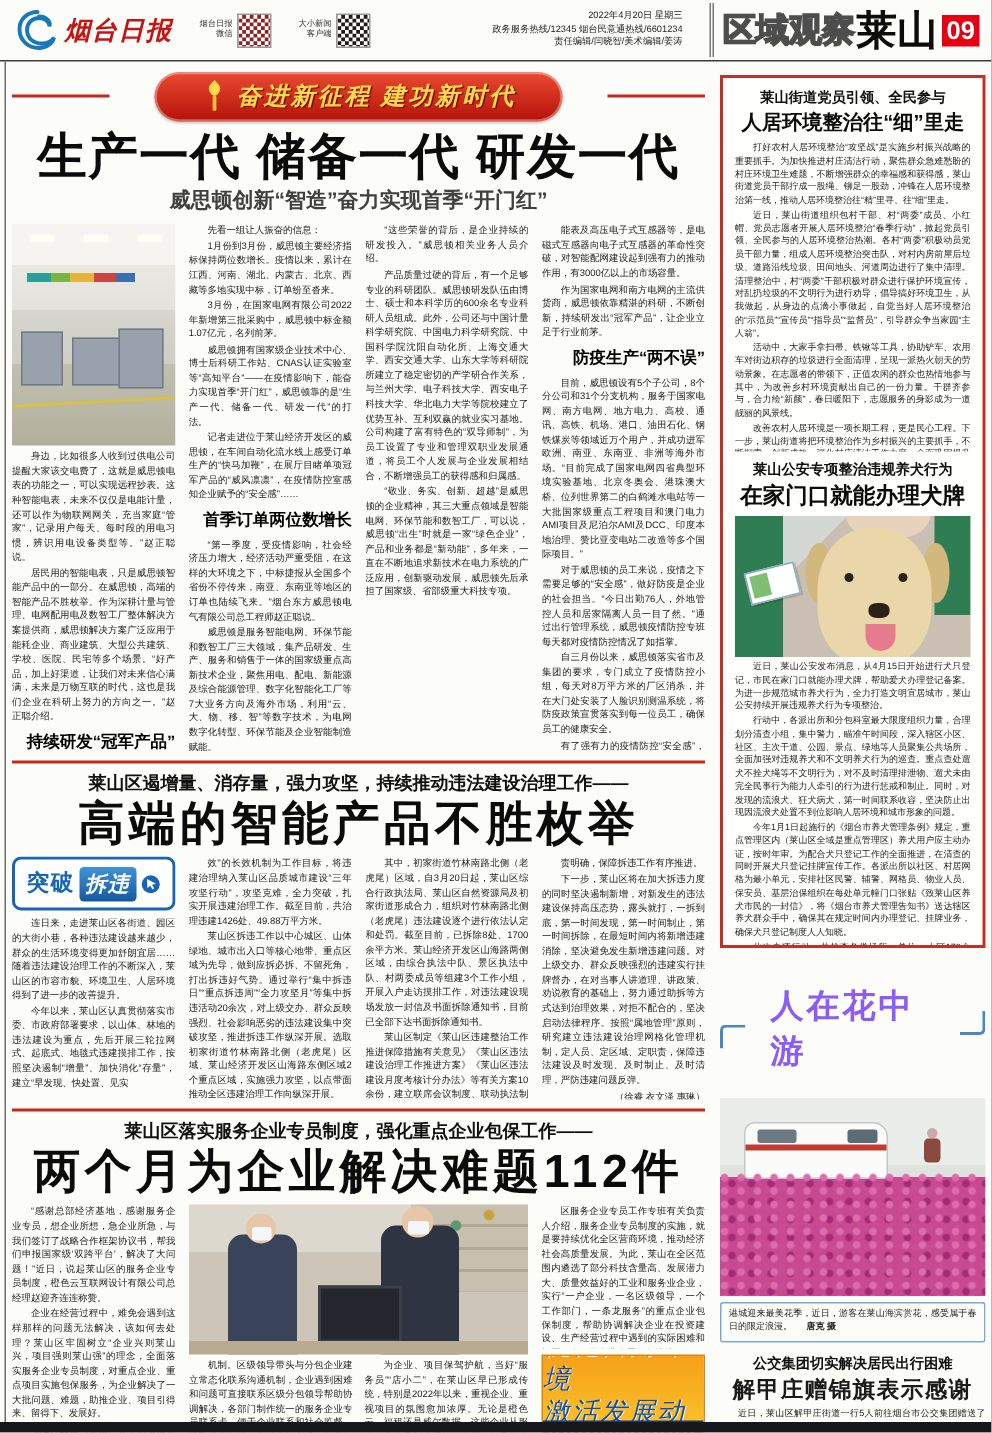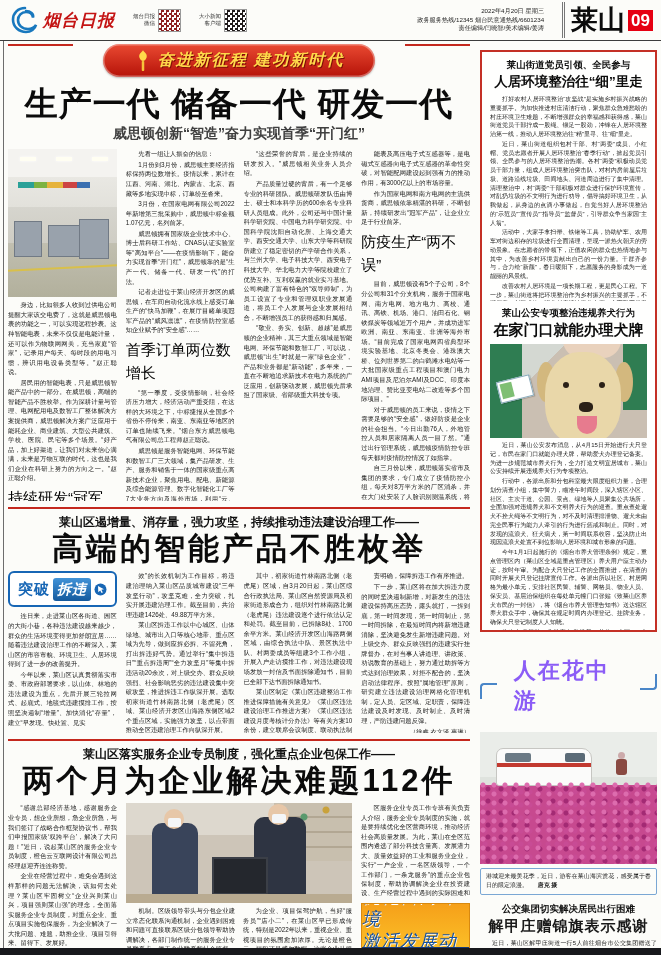--- a/index.html
+++ b/index.html
@@ -22,35 +22,35 @@
   .sec-outline{font-size:22px;font-weight:700;color:#f2f2f2;-webkit-text-stroke:1.1px #4d4d4d;
                text-shadow:0 0 1px #9a9a9a;letter-spacing:0;}
   .sec-name{font-size:27px;font-weight:900;color:#0c0c0c;letter-spacing:0;}
   .pageno{margin-left:2px;background:#e60012;color:#fff;font-weight:700;font-size:17px;
           padding:2px 3px;line-height:1;}
   .head-rule{position:absolute;left:0;top:40px;width:661px;height:1px;background:#3c3c3c;}
   .left-edge{position:absolute;left:3px;top:41px;width:1px;height:907px;background:#6d6d6d;}
   .bottom-bar{position:absolute;left:0;bottom:0;width:661px;height:7px;background:#17181c;}
   
   .left-zone{position:absolute;left:8px;top:44px;width:462px;}
-  .banner-row{height:40px;display:flex;gap:26px;}
+  .banner-row{height:40px;display:flex;align-items:center;gap:26px;}
   .redline{flex:1;height:2px;background:#c4281e;}
   .banner{width:272px;height:33px;margin:0 4px;border-radius:17px;position:relative;
           background:linear-gradient(180deg,#ea4a32,#b51208);display:flex;align-items:center;
           justify-content:center;gap:6px;box-shadow:inset 0 0 0 1.5px rgba(255,255,255,.35),0 1px 2px rgba(0,0,0,.25);}
   .banner-text{color:#ffd94a;font-weight:900;font-style:italic;font-size:16px;letter-spacing:2px;
                text-shadow:1px 1px 0 #7e0e06;}
   .lead-headline{margin:2px 0 0;font-size:33px;font-weight:900;text-align:center;letter-spacing:1px;
                  color:#0b0b0b;line-height:1.1;}
   .lead-deck{text-align:center;font-weight:700;font-size:14px;color:#404040;margin:3px 0 6px;}
   .cols{display:flex;gap:9px;}
   .col{width:109px;font-size:6.3px;line-height:1.52;text-align:justify;color:#191919;overflow:hidden;}
   .col p{margin:0 0 1px;text-indent:2em;}
   .cols-top .col{height:352px;}
-  .subhead{font-weight:400;font-size:15px;text-align:left;text-indent:0 !important;margin:4px 0 3px;color:#000;}
+  .subhead{font-weight:700;font-size:11px;text-align:right;text-indent:0 !important;margin:4px 0 3px;color:#000;}
   .byline{text-align:right;font-size:6.3px;margin-top:2px;color:#191919;}
   .sec-divider{border:none;border-top:2px solid #c4281e;margin:6px 0 5px;}
   .kicker{font-size:12px;font-weight:700;text-align:center;margin:2px 0 1px;color:#111;}
   .big-headline{margin:1px 0 5px;font-size:31px;font-weight:900;text-align:center;letter-spacing:3px;color:#0b0b0b;line-height:1.1;}
   .cols-mid .col{height:162px;}
   
   .chaiwei-logo{height:32px;border:2px solid #1766b5;border-radius:6px;display:flex;align-items:center;
                 justify-content:center;gap:3px;margin-bottom:4px;background:#fff;}
   .cw1{color:#1766b5;font-weight:900;font-size:15px;letter-spacing:1px;}
   .cw2{background:linear-gradient(180deg,#4193d8,#14599d);color:#fff;font-weight:900;font-style:italic;
@@ -166,20 +166,21 @@
 客户端</span>
       <span class="qr"></span>
     </div>
     <div class="mast-spacer"></div>
     <div class="pub-info">
       <div>2022年4月20日 星期三</div>
       <div>政务服务热线/12345 烟台民意通热线/6601234</div>
       <div>责任编辑/闫晓智/美术编辑/姜涛</div>
     </div>
     <div class="section-block">
+      <span class="sec-outline">区域观察</span>
       <span class="sec-name">莱山</span>
       <span class="pageno">09</span>
     </div>
   </header>
   <div class="head-rule"></div>
   <div class="left-edge"></div>
 
   <div class="left-zone">
 
     <div class="banner-row">

